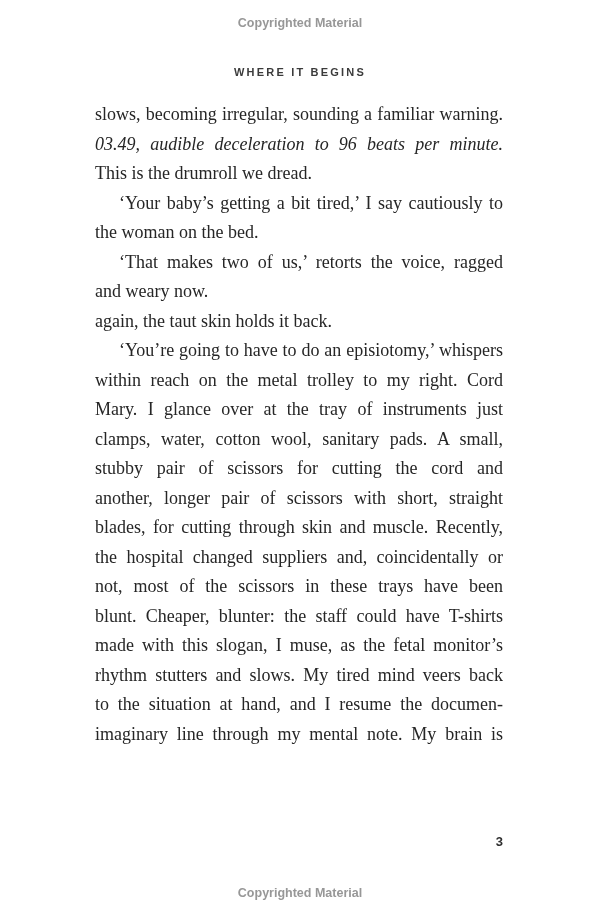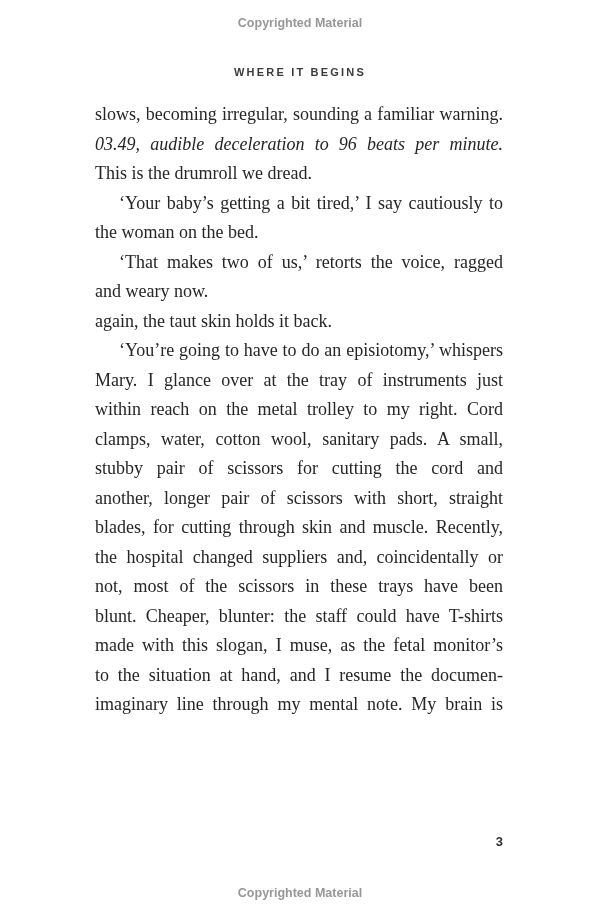--- a/index.html
+++ b/index.html
@@ -83,30 +83,31 @@
   <div class="body-text">
       <div class="line just"><span>slows, becoming irregular, sounding a familiar warning.</span></div>
       <div class="line just"><span class="it">03.49, audible deceleration to 96 beats per minute.</span></div>
       <div class="line left"><span>This is the drumroll we dread.</span></div>
       <div class="line just indent"><span>‘Your baby’s getting a bit tired,’ I say cautiously to</span></div>
       <div class="line left"><span>the woman on the bed.</span></div>
       <div class="line just indent"><span>‘That makes two of us,’ retorts the voice, ragged</span></div>
       <div class="line left"><span>and weary now.</span></div>
       <div class="line left"><span>again, the taut skin holds it back.</span></div>
       <div class="line just indent"><span>‘You’re going to have to do an episiotomy,’ whispers</span></div>
+      <div class="line just"><span>within reach on the metal trolley to my right. Cord</span></div>
       <div class="line just"><span>Mary. I glance over at the tray of instruments just</span></div>
-      <div class="line just"><span>within reach on the metal trolley to my right. Cord</span></div>
       <div class="line just"><span>clamps, water, cotton wool, sanitary pads. A small,</span></div>
       <div class="line just"><span>stubby pair of scissors for cutting the cord and</span></div>
       <div class="line just"><span>another, longer pair of scissors with short, straight</span></div>
       <div class="line just"><span>blades, for cutting through skin and muscle. Recently,</span></div>
       <div class="line just"><span>the hospital changed suppliers and, coincidentally or</span></div>
       <div class="line just"><span>not, most of the scissors in these trays have been</span></div>
       <div class="line just"><span>blunt. Cheaper, blunter: the staff could have T-shirts</span></div>
       <div class="line just"><span>made with this slogan, I muse, as the fetal monitor’s</span></div>
+      <div class="line just"><span>rhythm stutters and slows. My tired mind veers back</span></div>
       <div class="line just"><span>to the situation at hand, and I resume the documen-</span></div>
       <div class="line just"><span>imaginary line through my mental note. My brain is</span></div>
     </div>
 
   <div class="page-number">3</div>
 
   <div class="notice notice-bottom">Copyrighted Material</div>
 
 </div>
 

